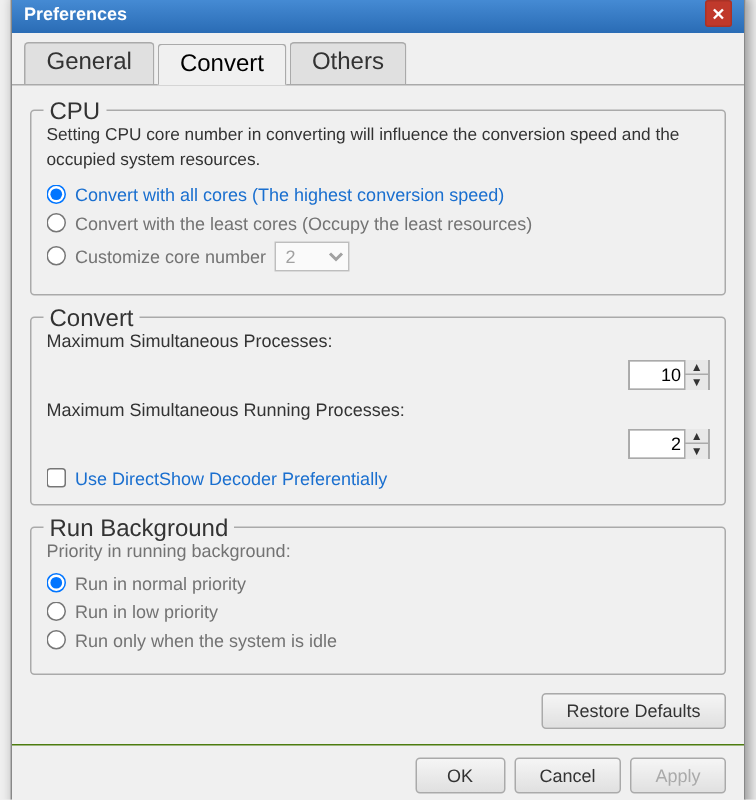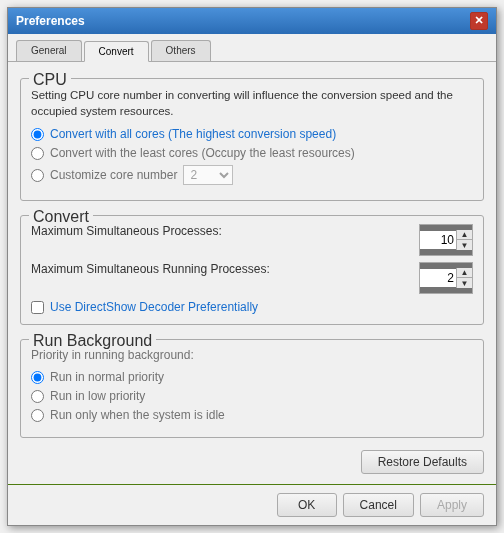--- a/index.html
+++ b/index.html
@@ -55,21 +55,21 @@
       background: #f0f0f0;
       padding: 6px 8px 0 8px;
       border-bottom: 1px solid #aaa;
     }
     .tab {
       padding: 4px 14px;
       border: 1px solid #aaa;
       border-bottom: none;
       background: #e0e0e0;
       cursor: pointer;
-      font-size: 10px;
+      font-size: 16px;
       margin-right: 2px;
       border-radius: 3px 3px 0 0;
       color: #333;
       text-align: center;
     }
     .tab.active {
       background: #f0f0f0;
       border-bottom: 1px solid #f0f0f0;
       z-index: 1;
       position: relative;
@@ -144,21 +144,22 @@
     }
     .form-label {
       font-size: 12px;
       color: #333;
     }
     .spinner-group {
       display: flex;
       align-items: center;
       border: 1px solid #aaa;
       background: #737373;
-      height: 32px;
+      height: 20px;
+      margin-top: 20px;
     }
     .spinner-input {
       width: 36px;
       height: 18px;
       border: none;
       text-align: right;
       font-size: 12px;
       padding-right: 2px;
       outline: none;
     }

